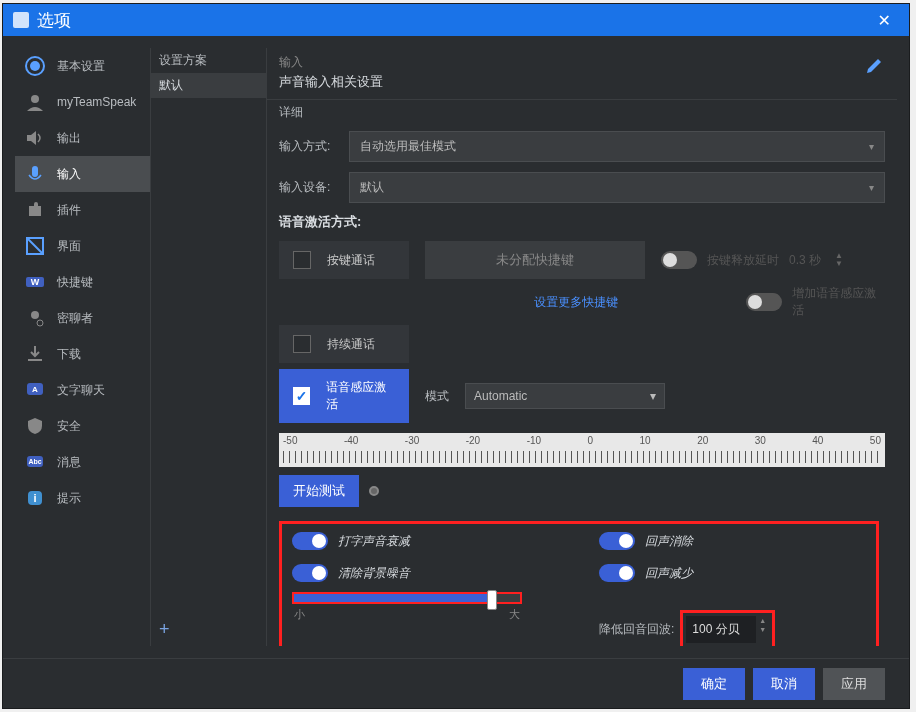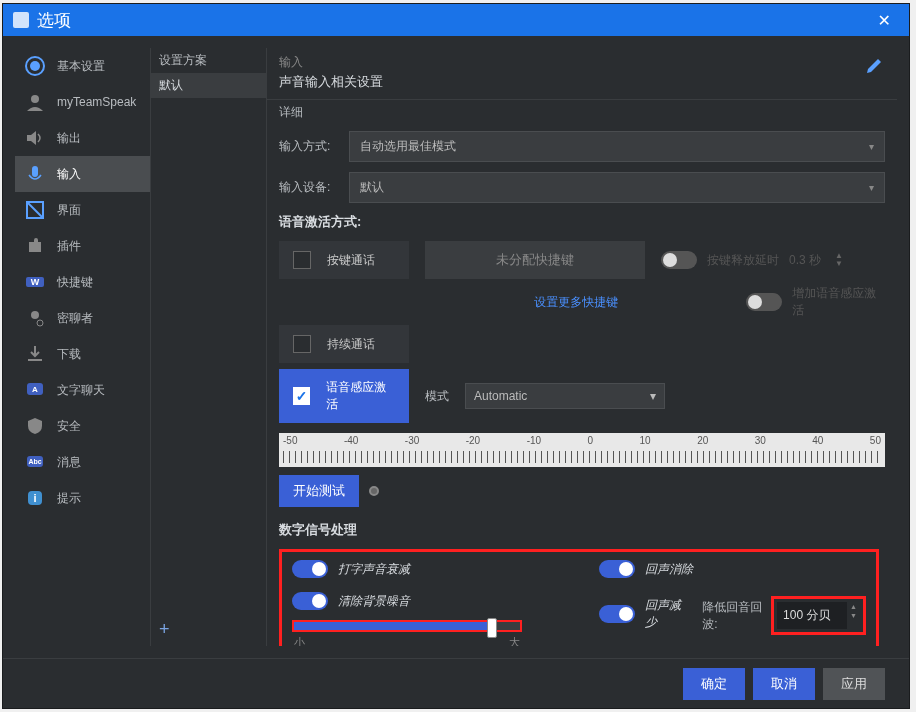--- a/index.html
+++ b/index.html
@@ -61,21 +61,21 @@
 .redbox1 { border:3px solid #ff2020; padding:8px 10px 12px 10px; margin:0 6px 8px 0; position:relative; }
 .dsp-row { display:flex; align-items:flex-start; gap:40px; margin-bottom:14px; }
 .dsp-col { flex:1; }
 .dsp-item { display:flex; align-items:center; gap:10px;font-style:italic; }
 .dsp-label { color:#d8dce0; font-size:12px; }
 .slider-wrap { margin:10px 0 0 0; position:relative; }
 .slider-track { height:12px; border:2px solid #ff2020; background:#3a3d40; position:relative; width:230px; }
 .slider-fill { height:100%; background:#3a60d6; width:88%; }
 .slider-thumb { position:absolute; top:-4px; left:calc(88% - 6px); width:10px; height:20px; background:#fff; border-radius:2px; border:1px solid #888; }
 .slider-labels { display:flex; justify-content:space-between; width:230px; color:#888; font-size:11px; margin-top:3px; padding:0 2px;}
-.echo-right { display:flex; flex-direction:row; gap:16px; }
+.echo-right { display:flex; flex-direction:column; gap:24px; }
 .echo-input-row { display:flex; align-items:center; gap:6px; margin-top:4px;}
 .echo-label2 { color:#b8bcc0; font-size:12px; }
 .echo-spinbox { border:3px solid #ff2020; padding:3px; display:flex; align-items:flex-start; }
 .echo-input { background:#1e2023; color:#ddd; font-size:12px; padding:5px 6px; width:70px; display:flex; align-items:center; }
 .spinner { display:flex; flex-direction:column; background:#2a2d30; }
 .spinner span { font-size:7px; color:#888; padding:0 3px; cursor:pointer; line-height:9px;}
 .footer { position:absolute; bottom:0; left:0; right:0; height:50px; display:flex; justify-content:flex-end; align-items:center; gap:8px; padding:0 24px; border-top:1px solid #3a3d40; background:#2a2d30;}
 .btn { padding:7px 18px; font-size:13px; border:none; cursor:pointer; }
 .btn-primary { background:#3a60d6; color:#fff; }
 .btn-secondary { background:#505356; color:#ddd; }
@@ -125,33 +125,33 @@
             <svg width="22" height="22">
               <rect x="8" y="3" width="6" height="11" rx="3" fill="#5aa0ff"></rect>
               <path d="M5 12 Q11 20 17 12" stroke="#5aa0ff" fill="none" stroke-width="1.5"></path>
             </svg>
           </span>
         <span>输入</span>
       </div>
       <div class="sidebar-item">
         <span class="sidebar-icon">
             <svg width="22" height="22">
+              <path d="M5 7 h5 v-2 a2 2 0 0 1 4 0 v2 h3 v10 h-12 z" fill="#888"></path>
+            </svg>
+          </span>
+        <span>插件</span>
+      </div>
+      <div class="sidebar-item">
+        <span class="sidebar-icon">
+            <svg width="22" height="22">
               <rect x="3" y="3" width="16" height="16" fill="none" stroke="#5aa0ff" stroke-width="2"></rect>
               <path d="M3 3 L19 19" stroke="#5aa0ff" stroke-width="2"></path>
             </svg>
           </span>
         <span>界面</span>
-      </div>
-      <div class="sidebar-item">
-        <span class="sidebar-icon">
-            <svg width="22" height="22">
-              <path d="M5 7 h5 v-2 a2 2 0 0 1 4 0 v2 h3 v10 h-12 z" fill="#888"></path>
-            </svg>
-          </span>
-        <span>插件</span>
       </div>
       <div class="sidebar-item">
         <span class="sidebar-icon">
             <svg width="22" height="22">
               <rect x="2" y="6" width="18" height="10" rx="2" fill="#4060c0"></rect>
               <text x="11" y="14" text-anchor="middle" fill="#fff" font-size="9" font-weight="bold">W</text>
             </svg>
           </span>
         <span>快捷键</span>
       </div>
@@ -316,21 +316,20 @@
             <span>50</span>
           </div>
           <div class="ruler-ticks"></div>
         </div>
 
         <div class="test-row">
           <button class="test-btn">开始测试</button>
           <div class="dot"></div>
         </div>
 
-        <div class="section-title">数字信号处理</div>
 
         <div class="redbox1">
           <div class="dsp-row">
             <div class="dsp-col">
               <div class="dsp-item">
                 <div class="toggle on">
                     <div class="knob"></div>
                   </div>
                 <div class="dsp-label">打字声音衰减</div>
               </div>

